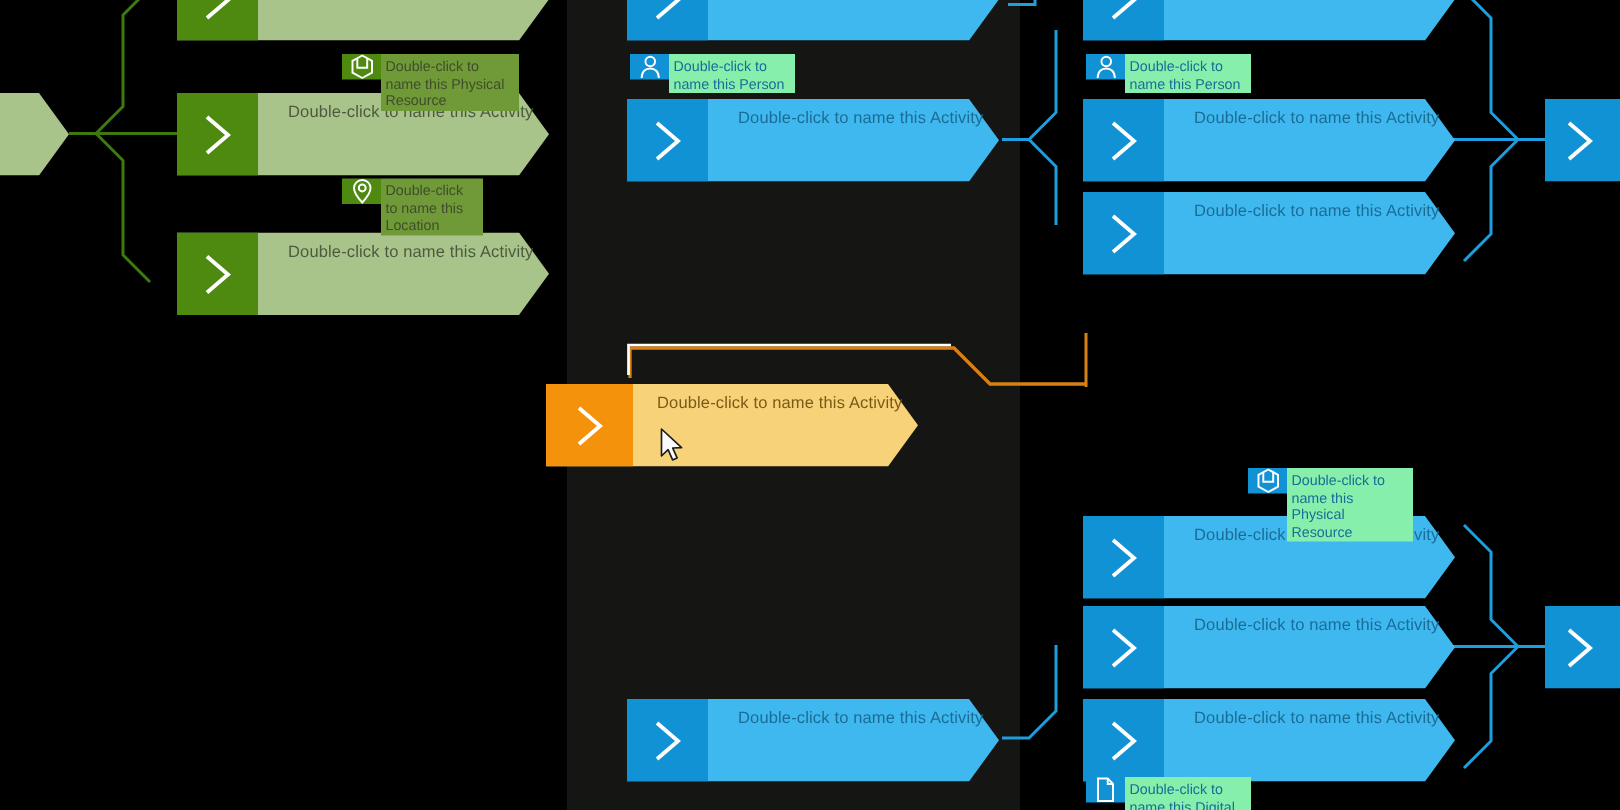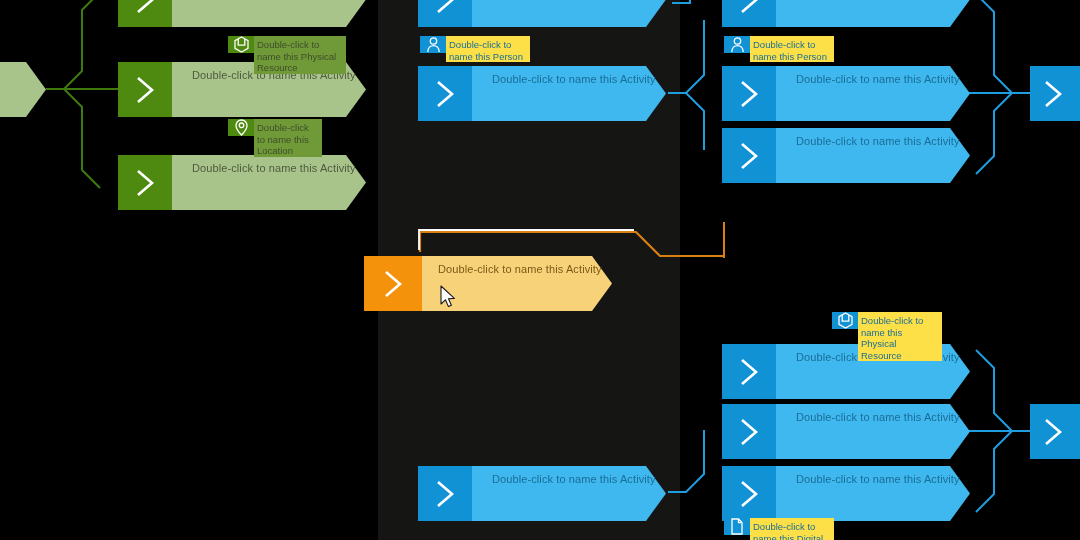--- a/index.html
+++ b/index.html
@@ -21,21 +21,21 @@
   .act.blue  .lbl{color:#1a6d96;}
   .act.orange .lbl{color:#7a5a17;}
 
   
   .badge{position:absolute;display:flex;align-items:flex-start;height:30px;}
   .badge .bicon{width:26px;display:flex;align-items:center;justify-content:center;flex:0 0 26px;}
   .badge .btxt{flex:1;padding:3px 5px 0 3px;font-size:9.5px;line-height:11.5px;}
   .badge.green .bicon{background:#4f8a10;}
   .badge.green .btxt{background:#6f9a37;color:#3f4d2c;}
   .badge.blue  .bicon{background:#1192d4;}
-  .badge.blue  .btxt{background:#fde047;color:#1a6d96;}
+  .badge.blue  .btxt{background:#86efac;color:#1a6d96;}
 
   
   .conn{position:absolute;left:0;top:0;width:1080px;height:540px;
         pointer-events:none;overflow:visible;}
 
   .cursor{position:absolute;pointer-events:none;}
 </style>
 </head>
 <body>
 

